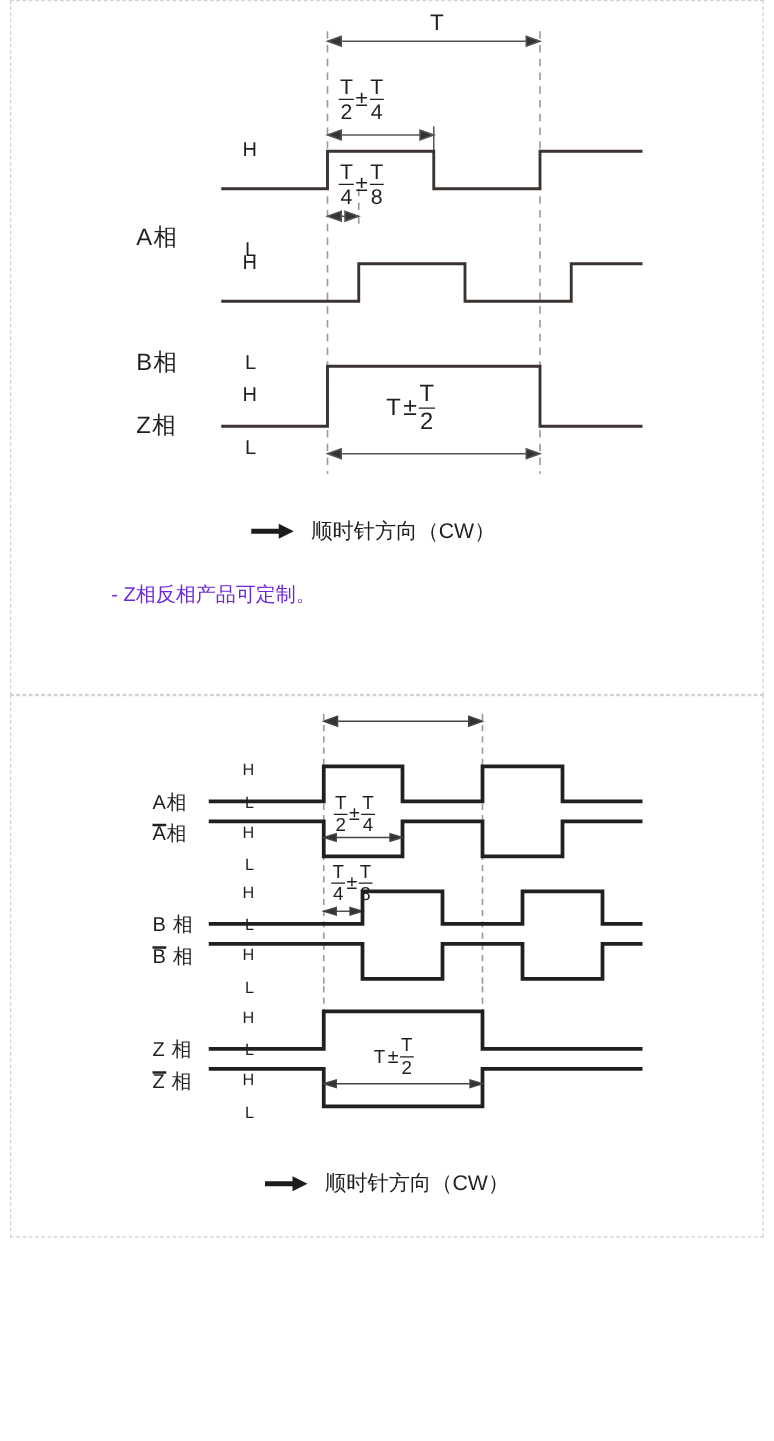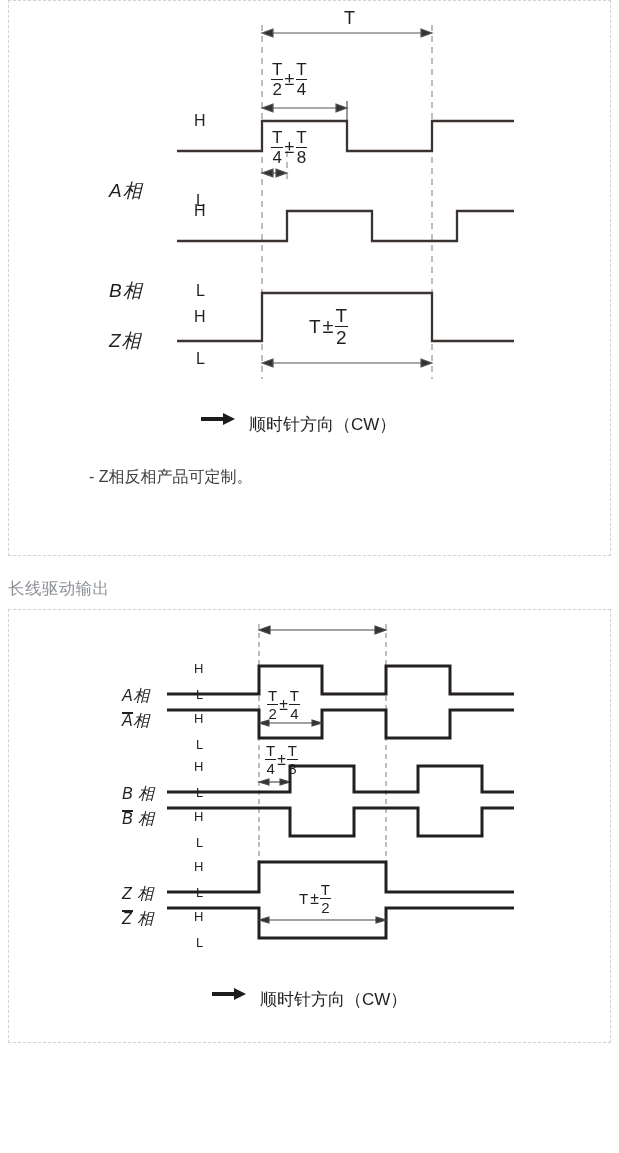--- a/index.html
+++ b/index.html
@@ -39,21 +39,21 @@
   .stage svg{display:block;}
 
   
   .lbl{
     position:absolute;
     white-space:nowrap;
     color:#231f20;
     font-family:"Liberation Sans","DejaVu Sans",sans-serif;
     line-height:1;
   }
-  .phase-name{font-size:19px;letter-spacing:1px;font-style:italic;}
+  .phase-name{font-size:19px;letter-spacing:1px;}
   .phase-name.sm{font-size:16px;letter-spacing:.5px;}
   .hl{font-size:16px;font-weight:400;}
   .hl.sm{font-size:13px;}
   .tmark{font-size:18px;}
 
   
   .ovb{position:relative;display:inline-block;padding-top:1px;}
   .ovb .bar{
     position:absolute;left:0;top:0;height:1.6px;background:#231f20;
   }
@@ -76,21 +76,21 @@
   }
   .frac .num{padding:0 1px 1px;}
   .frac .den{padding:1px 1px 0;border-top:1.4px solid #231f20;}
   .pm{padding:0 1px;font-size:1.05em;}
   .lead{padding-right:1px;}
 
   
   .cw-row{
     position:absolute;
     display:flex;
-    align-items:flex-start;
+    align-items:center;
     gap:14px;
   }
   .cw-arrow{
     position:relative;
     width:34px;height:12px;
     flex:0 0 auto;
   }
   .cw-arrow .shaft{
     position:absolute;left:0;top:4px;width:24px;height:4px;background:#1c1c1c;
   }
@@ -99,21 +99,21 @@
     width:0;height:0;
     border-top:6px solid transparent;
     border-bottom:6px solid transparent;
     border-left:12px solid #1c1c1c;
   }
   .cw-text{font-size:17px;color:#231f20;white-space:nowrap;}
 
   .note{
     position:absolute;
     font-size:16px;
-    color:#404040;
+    color:#6d28d9;
     white-space:nowrap;
     line-height:1;
   }
 </style>
 </head>
 <body>
 
 <div class="page">
 
 
@@ -213,21 +213,20 @@
             <span class="head"></span>
         </span>
         <span class="cw-text">顺时针方向（CW）</span>
       </div>
 
       <div class="note" style="left:80px;top:468px;">- Z相反相产品可定制。</div>
 
     </div>
   </div>
 
-  <div class="section-title second">长线驱动输出</div>
 
   <div class="panel panel-2">
     <div class="stage">
 
       <svg width="601" height="432" viewBox="0 0 601 432">
 
         <g stroke="#9a9a9a" stroke-width="1.3" stroke-dasharray="5,4" fill="none">
           <line x1="250" y1="14" x2="250" y2="126"></line>
           <line x1="377" y1="14" x2="377" y2="126"></line>
           <line x1="250" y1="126" x2="250" y2="232"></line>

